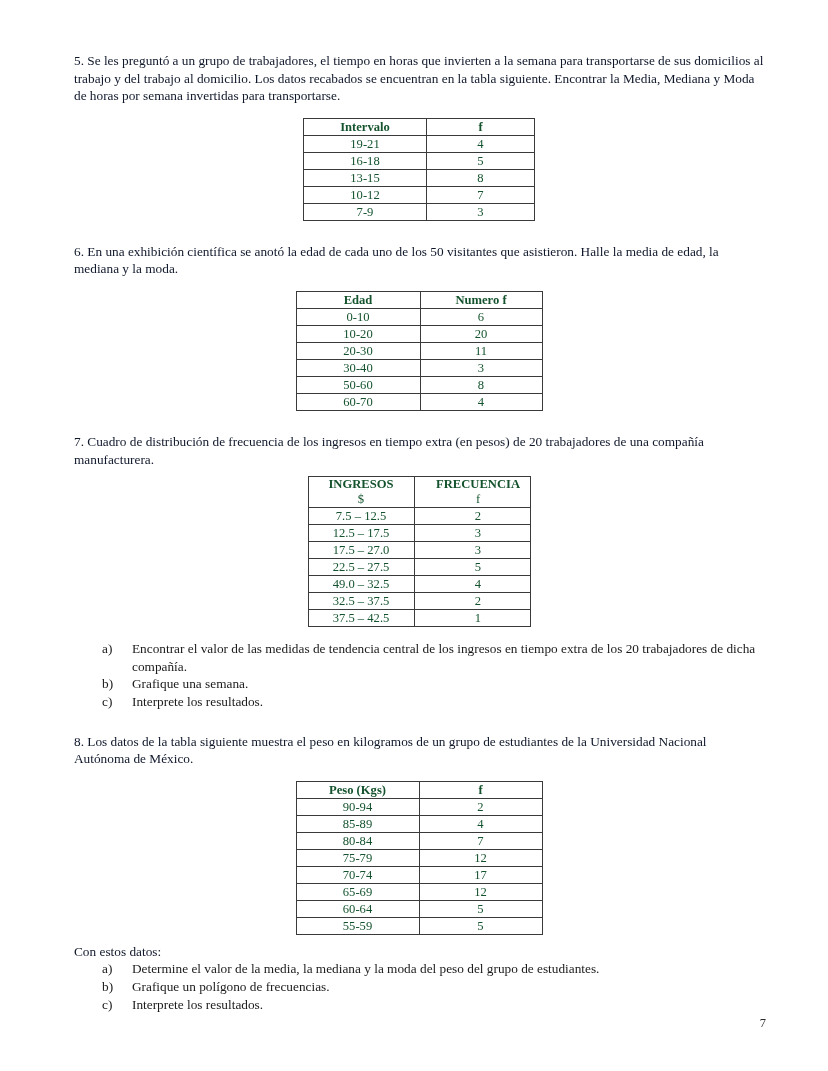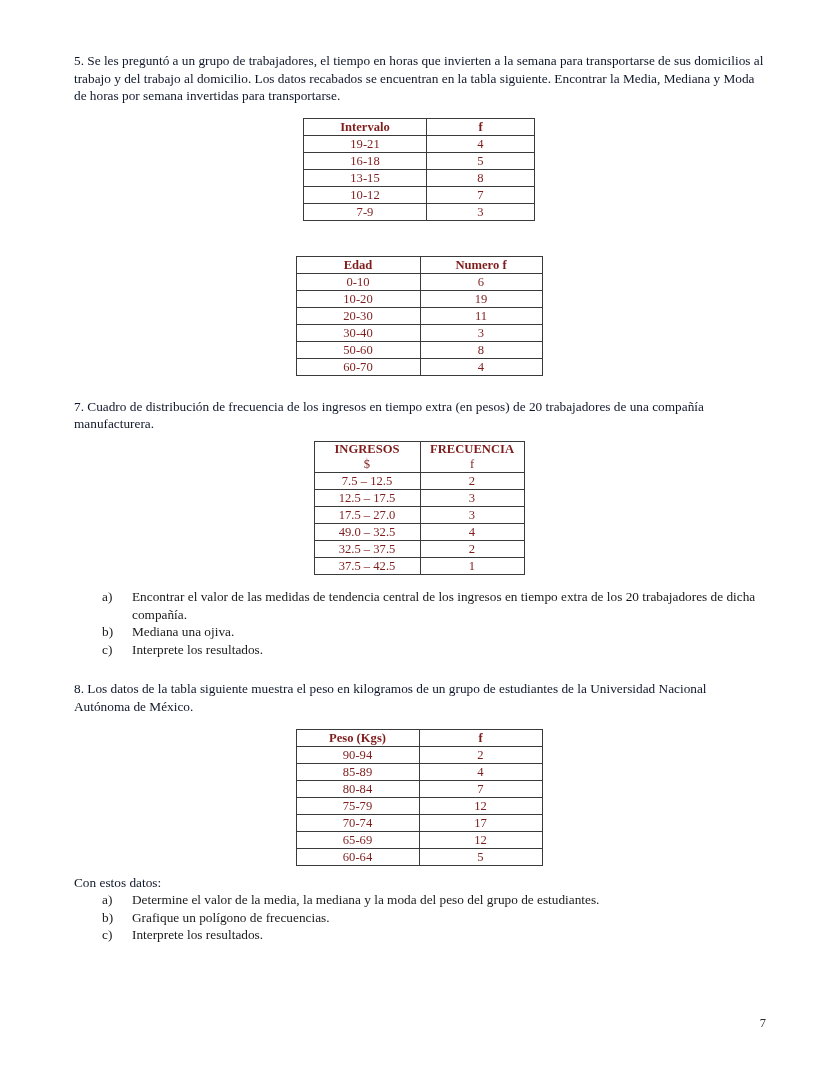--- a/index.html
+++ b/index.html
@@ -36,21 +36,21 @@
 
   
   .tbl-wrap {
     display: flex;
     justify-content: center;
     width: 100%;
   }
   table.data-table {
     border-collapse: collapse;
     font-size: 12.6px;
-    color: #7f1d1d;
+    color: #14532d;
     table-layout: fixed;
   }
   table.data-table th,
   table.data-table td {
     border: 1px solid #3a3a3a;
     text-align: center;
     vertical-align: middle;
     padding: 0;
     height: 16px;
     line-height: 16px;
@@ -63,21 +63,21 @@
     height: 30px;
     line-height: 15px;
   }
 
   
   .t1 .c1 { width: 122px; }
   .t1 .c2 { width: 107px; }
   .t2 .c1 { width: 123px; margin-top: 13px; }
   .t2 .c2 { width: 121px; }
   .t3 .c1 { width: 105px; }
-  .t3 .c2 { width: 103px; }
+  .t3 .c2 { width: 103px; padding-left: 12px; }
   .t4 .c1 { width: 122px; }
   .t4 .c2 { width: 122px; }
 
   .hdr2 {
     font-weight: bold;
     font-size: 12.6px;
   }
   .hdr2 .sub {
     display: block;
     font-weight: normal;
@@ -151,37 +151,38 @@
           <tr>
             <td class="c1">7-9</td>
             <td class="c2">3</td>
           </tr>
         </tbody>
       </table>
     </div>
 
     <div class="sp-xl"></div>
 
+    <p class="para">6. En una exhibición científica se anotó la edad de cada uno de los 50 visitantes que asistieron. Halle la media de edad, la mediana y la moda.</p>
     <div class="sp-md"></div>
     <div class="tbl-wrap">
       <table class="data-table t2">
         <thead>
           <tr>
             <th class="c1">Edad</th>
             <th class="c2">Numero   f</th>
           </tr>
         </thead>
         <tbody>
           <tr>
             <td class="c1">0-10</td>
             <td class="c2">6</td>
           </tr>
           <tr>
             <td class="c1">10-20</td>
-            <td class="c2">19</td>
+            <td class="c2">20</td>
           </tr>
           <tr>
             <td class="c1">20-30</td>
             <td class="c2">11</td>
           </tr>
           <tr>
             <td class="c1">30-40</td>
             <td class="c2">3</td>
           </tr>
           <tr>
@@ -221,20 +222,24 @@
           </tr>
           <tr>
             <td class="c1">12.5 – 17.5</td>
             <td class="c2">3</td>
           </tr>
           <tr>
             <td class="c1">17.5 – 27.0</td>
             <td class="c2">3</td>
           </tr>
           <tr>
+            <td class="c1">22.5 – 27.5</td>
+            <td class="c2">5</td>
+          </tr>
+          <tr>
             <td class="c1">49.0 – 32.5</td>
             <td class="c2">4</td>
           </tr>
           <tr>
             <td class="c1">32.5 – 37.5</td>
             <td class="c2">2</td>
           </tr>
           <tr>
             <td class="c1">37.5 – 42.5</td>
             <td class="c2">1</td>
@@ -245,21 +250,21 @@
 
     <div class="sp-md"></div>
 
     <ol class="alpha">
       <li>
         <span class="marker">a)</span>
         <span>Encontrar el valor de las medidas de tendencia central de los ingresos en tiempo extra de los 20 trabajadores de dicha compañía.</span>
       </li>
       <li>
         <span class="marker">b)</span>
-        <span>Mediana una ojiva.</span>
+        <span>Grafique una semana.</span>
       </li>
       <li>
         <span class="marker">c)</span>
         <span>Interprete los resultados.</span>
       </li>
     </ol>
 
     <div class="sp-xl"></div>
 
     <p class="para">8. Los datos de la tabla siguiente muestra el peso en kilogramos de un grupo de estudiantes de la Universidad Nacional Autónoma de México.</p>
@@ -294,20 +299,24 @@
             <td class="c2">17</td>
           </tr>
           <tr>
             <td class="c1">65-69</td>
             <td class="c2">12</td>
           </tr>
           <tr>
             <td class="c1">60-64</td>
             <td class="c2">5</td>
           </tr>
+          <tr>
+            <td class="c1">55-59</td>
+            <td class="c2">5</td>
+          </tr>
         </tbody>
       </table>
     </div>
 
     <div class="sp-sm"></div>
 
     <p class="para">Con estos datos:</p>
 
     <ol class="alpha">
       <li>

